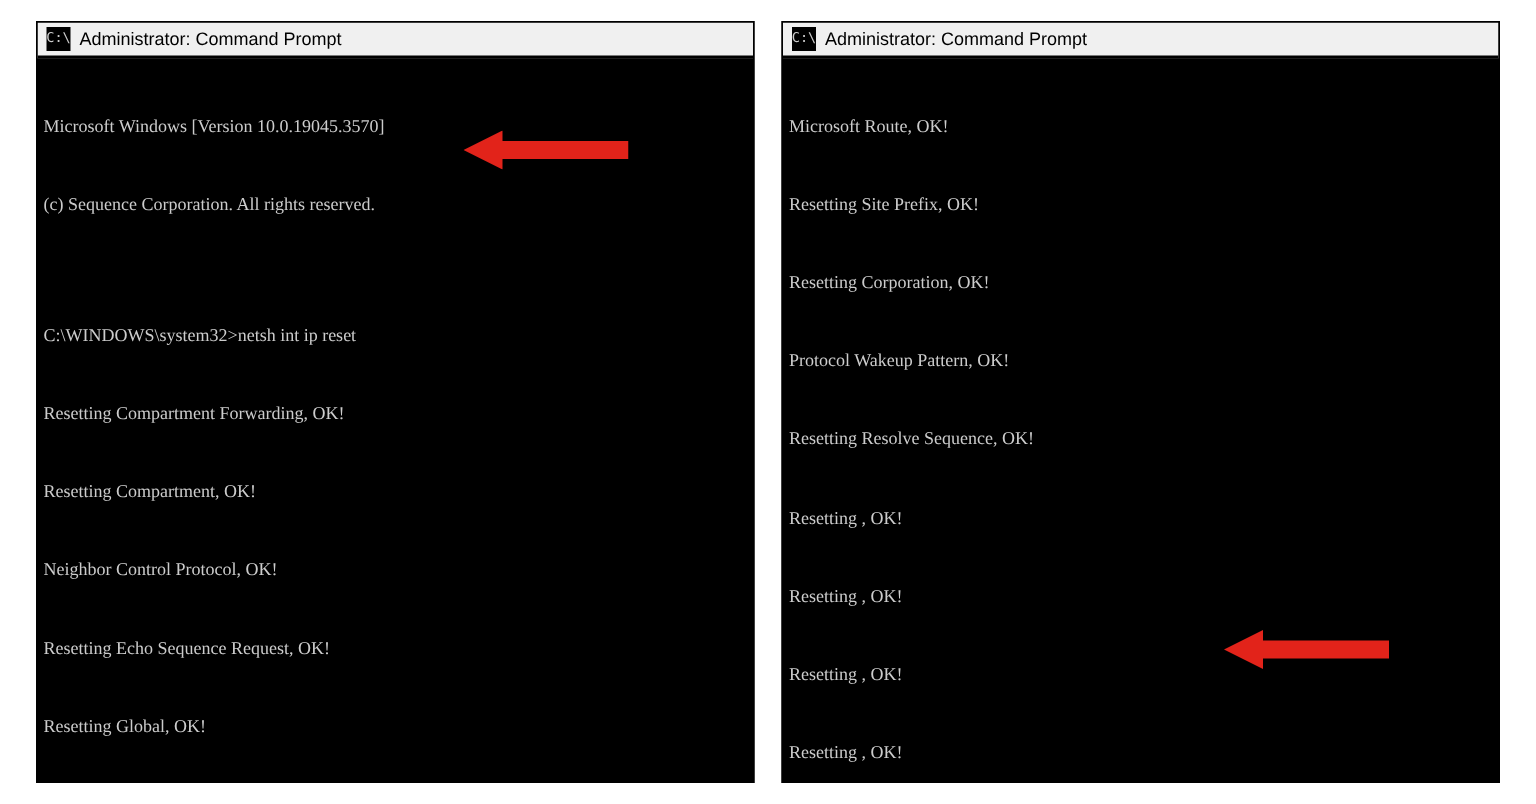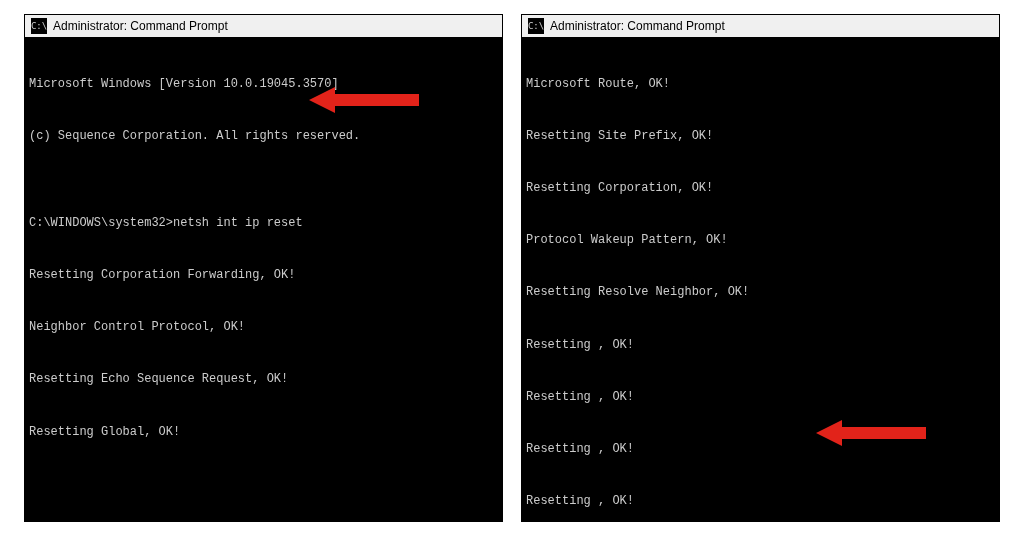--- a/index.html
+++ b/index.html
@@ -47,20 +47,21 @@
     }
     .term {
       background: #000;
       color: #cccccc;
       font-size: 12px;
       line-height: 1.45;
       padding: 2px 6px 6px 4px;
       flex: 1;
       white-space: pre;
       overflow: hidden;
+      font-family: Liberation Serif, serif;
     }
     .line { display: block; }
     .arrow {
       position: absolute;
       pointer-events: none;
     }
     .arrow svg { display: block; }
   </style>
 </head>
 <body>
@@ -68,21 +69,22 @@
 <div class="panel">
   <div class="titlebar">
     <span class="cmd-icon">C:\</span>
     <span>Administrator: Command Prompt</span>
   </div>
   <div class="term">
     <span class="line">Microsoft Windows [Version 10.0.19045.3570]</span>
     <span class="line">(c) Sequence Corporation. All rights reserved.</span>
     <span class="line"></span>
     <span class="line">C:\WINDOWS\system32&gt;netsh int ip reset</span>
-    <span class="line">Resetting Corporation Forwarding, OK!</span>
+    <span class="line">Resetting Compartment Forwarding, OK!</span>
+    <span class="line">Resetting Compartment, OK!</span>
     <span class="line">Neighbor Control Protocol, OK!</span>
     <span class="line">Resetting Echo Sequence Request, OK!</span>
     <span class="line">Resetting Global, OK!</span>
     
     
     
     
     
     
     
@@ -111,21 +113,21 @@
 <div class="panel">
   <div class="titlebar">
     <span class="cmd-icon">C:\</span>
     <span>Administrator: Command Prompt</span>
   </div>
   <div class="term">
     <span class="line">Microsoft Route, OK!</span>
     <span class="line">Resetting Site Prefix, OK!</span>
     <span class="line">Resetting Corporation, OK!</span>
     <span class="line">Protocol Wakeup Pattern, OK!</span>
-    <span class="line">Resetting Resolve Neighbor, OK!</span>
+    <span class="line">Resetting Resolve Sequence, OK!</span>
     <span class="line">Resetting , OK!</span>
     <span class="line">Resetting , OK!</span>
     <span class="line">Resetting , OK!</span>
     <span class="line">Resetting , OK!</span>
     
     
     <span class="line"></span>
     
     
     

